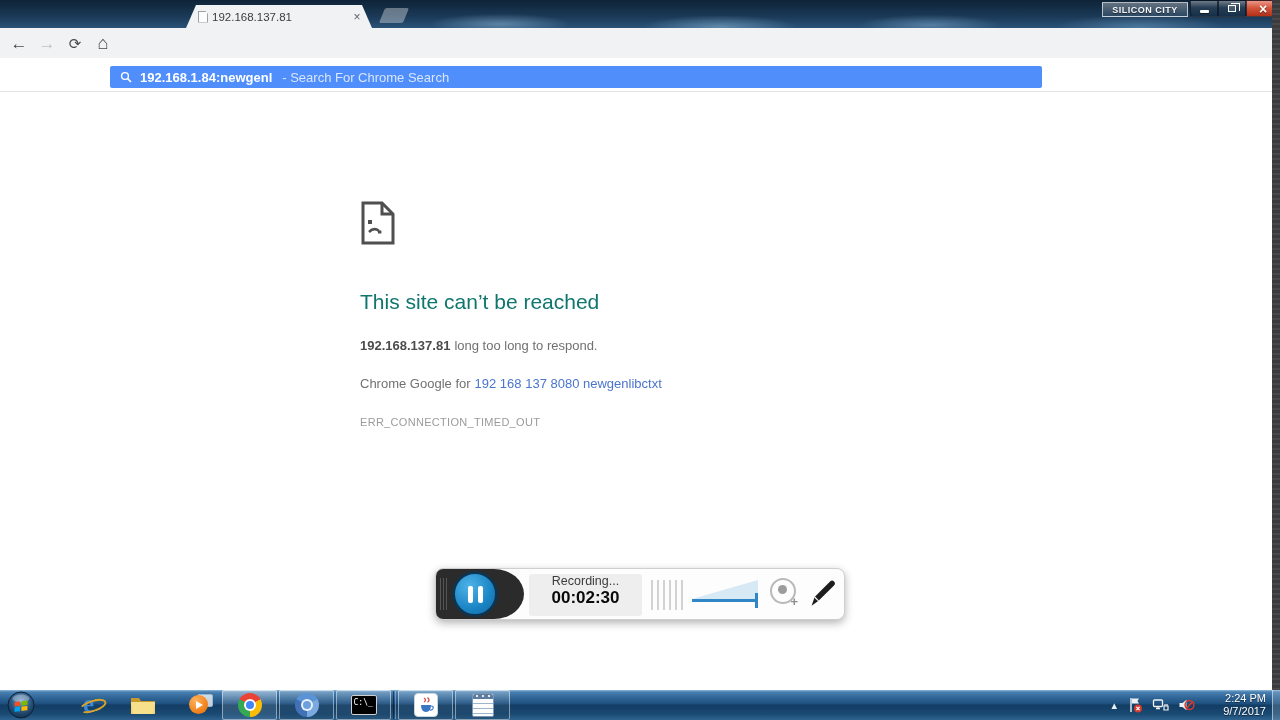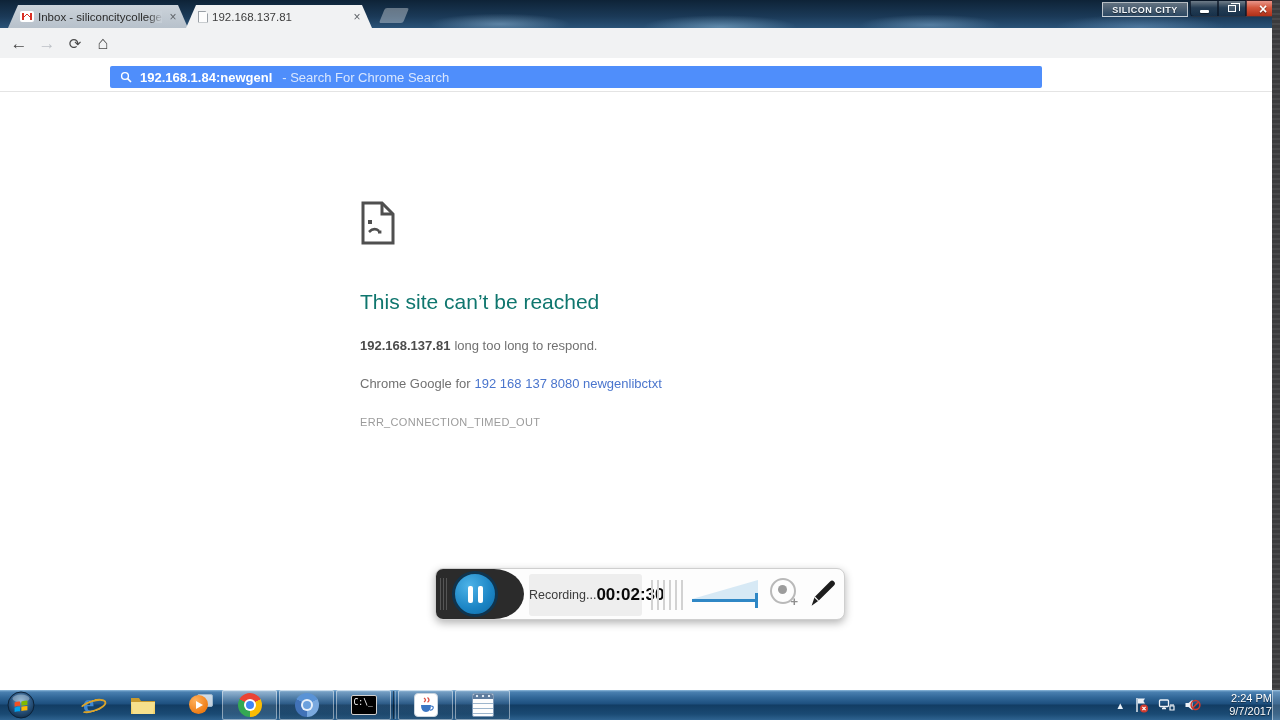--- a/index.html
+++ b/index.html
@@ -108,21 +108,21 @@
   .rec-cap { position:absolute; left:0; top:0; width:88px; height:50px; background:#2b2b2b;
          border-radius:7px 30px 30px 7px / 7px 25px 25px 7px; }
   .rec-grip { position:absolute; left:4px; top:9px; width:8px; height:32px;
          background:repeating-linear-gradient(90deg,#555 0 1px,transparent 1px 3px); }
   .rec-pause { position:absolute; left:16px; top:2px; width:46px; height:46px; border-radius:50%;
          border:3px solid #10344e;
          background:radial-gradient(circle at 35% 30%, #4db3e8, #1b84c4 60%, #116ba6);
          display:flex; align-items:center; justify-content:center; gap:5px; }
   .rec-pause i { width:5px; height:17px; background:#fff; border-radius:2px; }
   .rec-timerbox { position:absolute; left:93px; top:5px; width:113px; height:42px; background:#eee;
-         border-radius:3px; display:flex; flex-direction:row; align-items:center; justify-content:flex-start; }
+         border-radius:3px; display:flex; flex-direction:column; align-items:center; justify-content:flex-start; }
   .rec-status { font-size:12.5px; color:#3c3c3c; }
   .rec-time { font-size:17px; font-weight:bold; color:#0a0a0a; }
   .rec-meter { position:absolute; left:215px; top:11px; width:32px; height:30px;
          background:repeating-linear-gradient(90deg,#d2d2d2 0 2px,transparent 2px 6px); }
   .rec-wedge { position:absolute; left:256px; top:11px; width:66px; height:19px; background:#d7e9f5;
          clip-path:polygon(0 100%,100% 0,100% 100%); }
   .rec-sliderline { position:absolute; left:256px; top:30px; width:66px; height:3px; background:#2f87c5; }
   .rec-slidercap { position:absolute; left:319px; top:24px; width:3px; height:15px; background:#2f87c5; }
   .rec-webcam { position:absolute; left:334px; top:9px; width:26px; height:26px; border-radius:50%;
          border:2px solid #b9b9b9; }
@@ -184,35 +184,30 @@
   .notepad-icon::before { content:""; position:absolute; left:0; right:0; top:0; height:5px;
          background:#5e7c9e; border-radius:2px 2px 0 0;
          background-image:radial-gradient(circle at 4px 2px,#dfe9f2 1.2px,transparent 1.6px),
                           radial-gradient(circle at 10px 2px,#dfe9f2 1.2px,transparent 1.6px),
                           radial-gradient(circle at 16px 2px,#dfe9f2 1.2px,transparent 1.6px); }
 
   .tray { position:absolute; right:8px; top:0; height:30px; display:flex; align-items:center; }
   .tray-arrow { color:#eaf1f8; font-size:11px; margin-right:10px; } .tray-arrow::before { content:"▴"; }
   .tray-ico { margin-right:9px; }
   .tray-clock { width:62px; text-align:right; color:#fff; font-size:11px; line-height:13px;
-         text-shadow:0 1px 1px rgba(0,0,0,.6); }
+         text-shadow:0 1px 1px rgba(0,0,0,.6); margin-right:6px; }
   .show-desktop { position:absolute; right:0; top:0; width:8px; height:30px;
          background:rgba(255,255,255,.16); border-left:1px solid rgba(255,255,255,.5); }
 </style>
 </head>
 <body>
 
 <div class="screen">
 
   <div class="titlebar">
-    <div class="tab tab--inactive tab-shape">
-      <span class="favicon-gmail"></span>
-      <span class="tab-title">Inbox - siliconcitycollege</span>
-      <span class="tab-close"></span>
-    </div>
     <div class="tab tab--active tab-shape">
       <span class="favicon-page"></span>
       <span class="tab-title">192.168.137.81</span>
       <span class="tab-close"></span>
     </div>
     <div class="newtab-btn"></div>
     <div class="caption-pill">SILICON CITY</div>
     <div class="winbtns">
       <div class="winbtn winbtn--min">
           <span class="glyph-min"></span>

